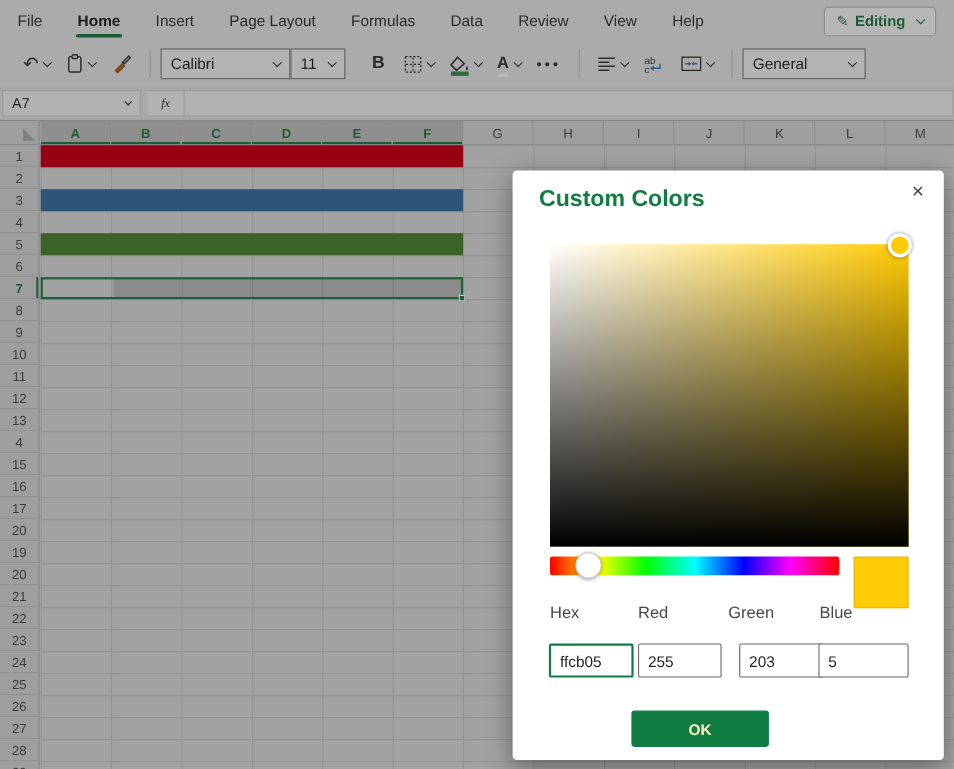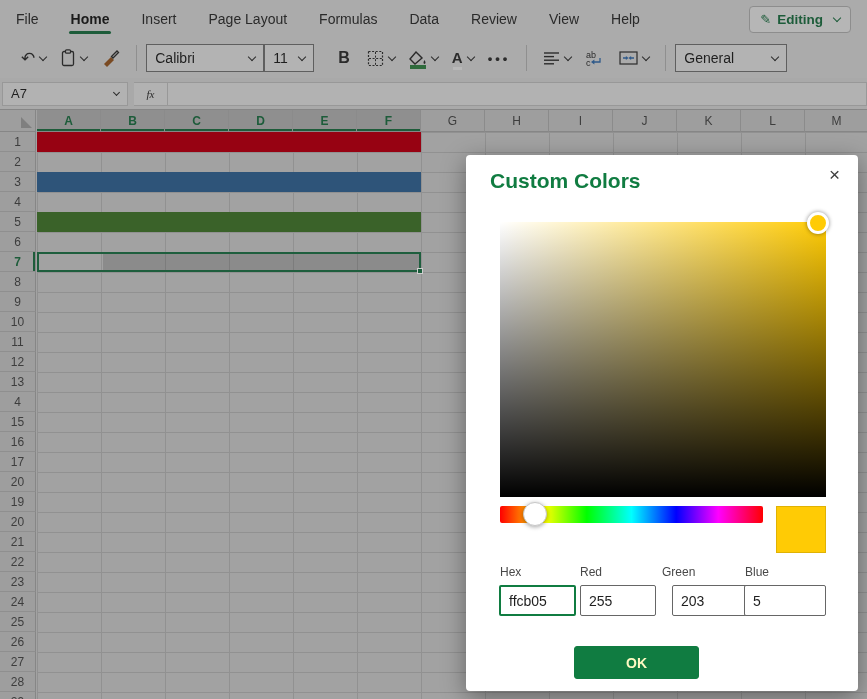--- a/index.html
+++ b/index.html
@@ -68,21 +68,21 @@
   .dlg-close { position:absolute; right:13px; top:7px; font-size:19px; color:#3f3f3f; line-height:1; padding:3px 5px; cursor:default; }
   .dlg-title { position:absolute; left:24px; top:14px; font-size:21px; font-weight:700; color:var(--accent-green); }
   .sv-area { position:absolute; left:34px; top:67px; width:326px; height:275px;
     background:linear-gradient(to bottom, rgba(0,0,0,0) 0%, #000 100%),
                linear-gradient(to right, #fff 0%, var(--dialog-selected-color) 100%); }
   .sv-handle { position:absolute; width:22px; height:22px; border-radius:50%; border:3px solid #fff; background:var(--dialog-selected-color); box-shadow:0 0 4px rgba(0,0,0,0.45); }
   .hue-wrap { position:absolute; left:34px; top:351px; width:263px; height:17px; border-radius:2px;
     background:linear-gradient(to right, #f00 0%, #ff0 17%, #0f0 33%, #0ff 50%, #00f 67%, #f0f 83%, #f00 100%); }
   .hue-handle { position:absolute; top:-4px; width:24px; height:24px; border-radius:50%; background:#fff; border:1px solid #c8c8c8; box-shadow:0 1px 4px rgba(0,0,0,0.35); }
   .swatch { position:absolute; left:310px; top:351px; width:50px; height:47px; border:1px solid rgba(0,0,0,0.12); }
-  .fld-label { position:absolute; top:410px; font-size:12px; color:#484848; }
+  .fld-label { position:absolute; top:394px; font-size:15px; color:#484848; }
   .fld { position:absolute; top:430px; height:31px; border:1px solid #666; border-radius:2px; padding:0 8px; font-size:14px; color:#1f1f1f; font-family:"Liberation Sans", sans-serif; background:#fff; outline:none; }
   .fld.focus { border:2px solid var(--accent-green); }
   .btn { position:absolute; top:491px; height:33px; border-radius:3px; font-size:14px; font-weight:700; display:flex; align-items:center; justify-content:center; font-family:"Liberation Sans", sans-serif; }
   .btn.ok { left:108px; width:125px; background:var(--accent-green); color:#fef9c3; border:1px solid var(--accent-green); }
   .btn.cancel { left:245px; width:117px; background:#f3f3f3; color:#252525; border:1px solid #868686; }
 
   
   svg.ic { display:block; }
 </style>
 </head>

